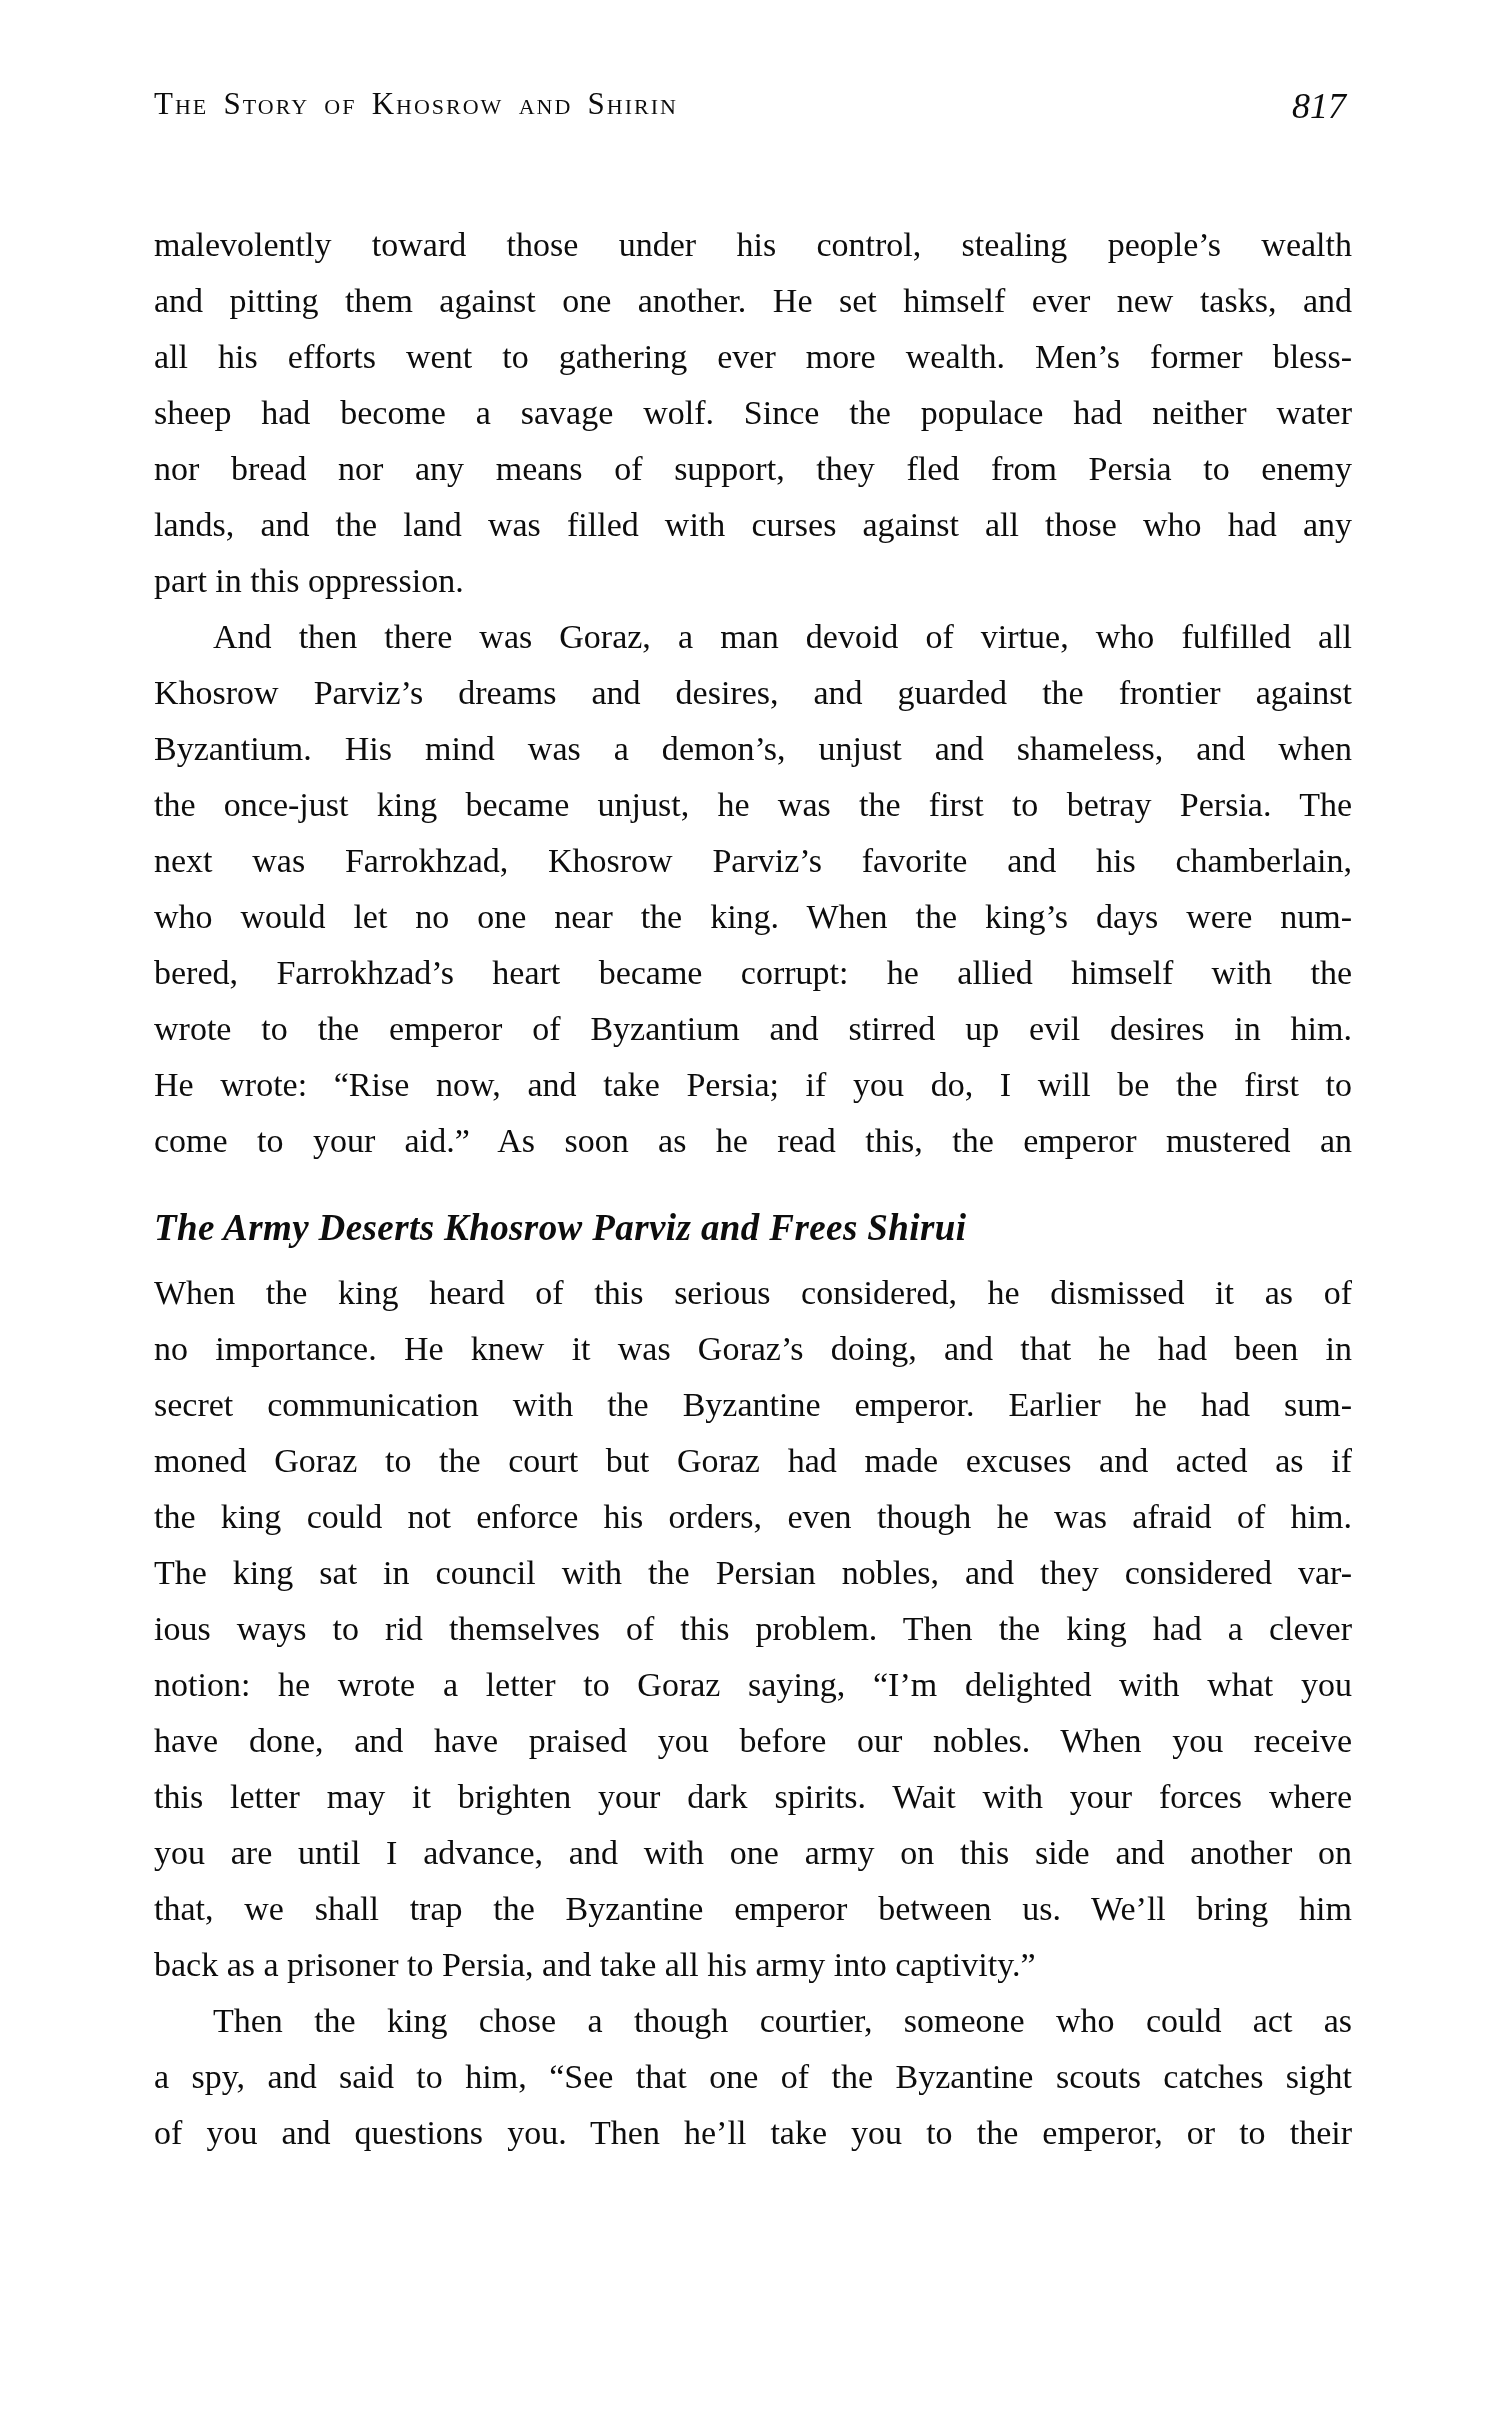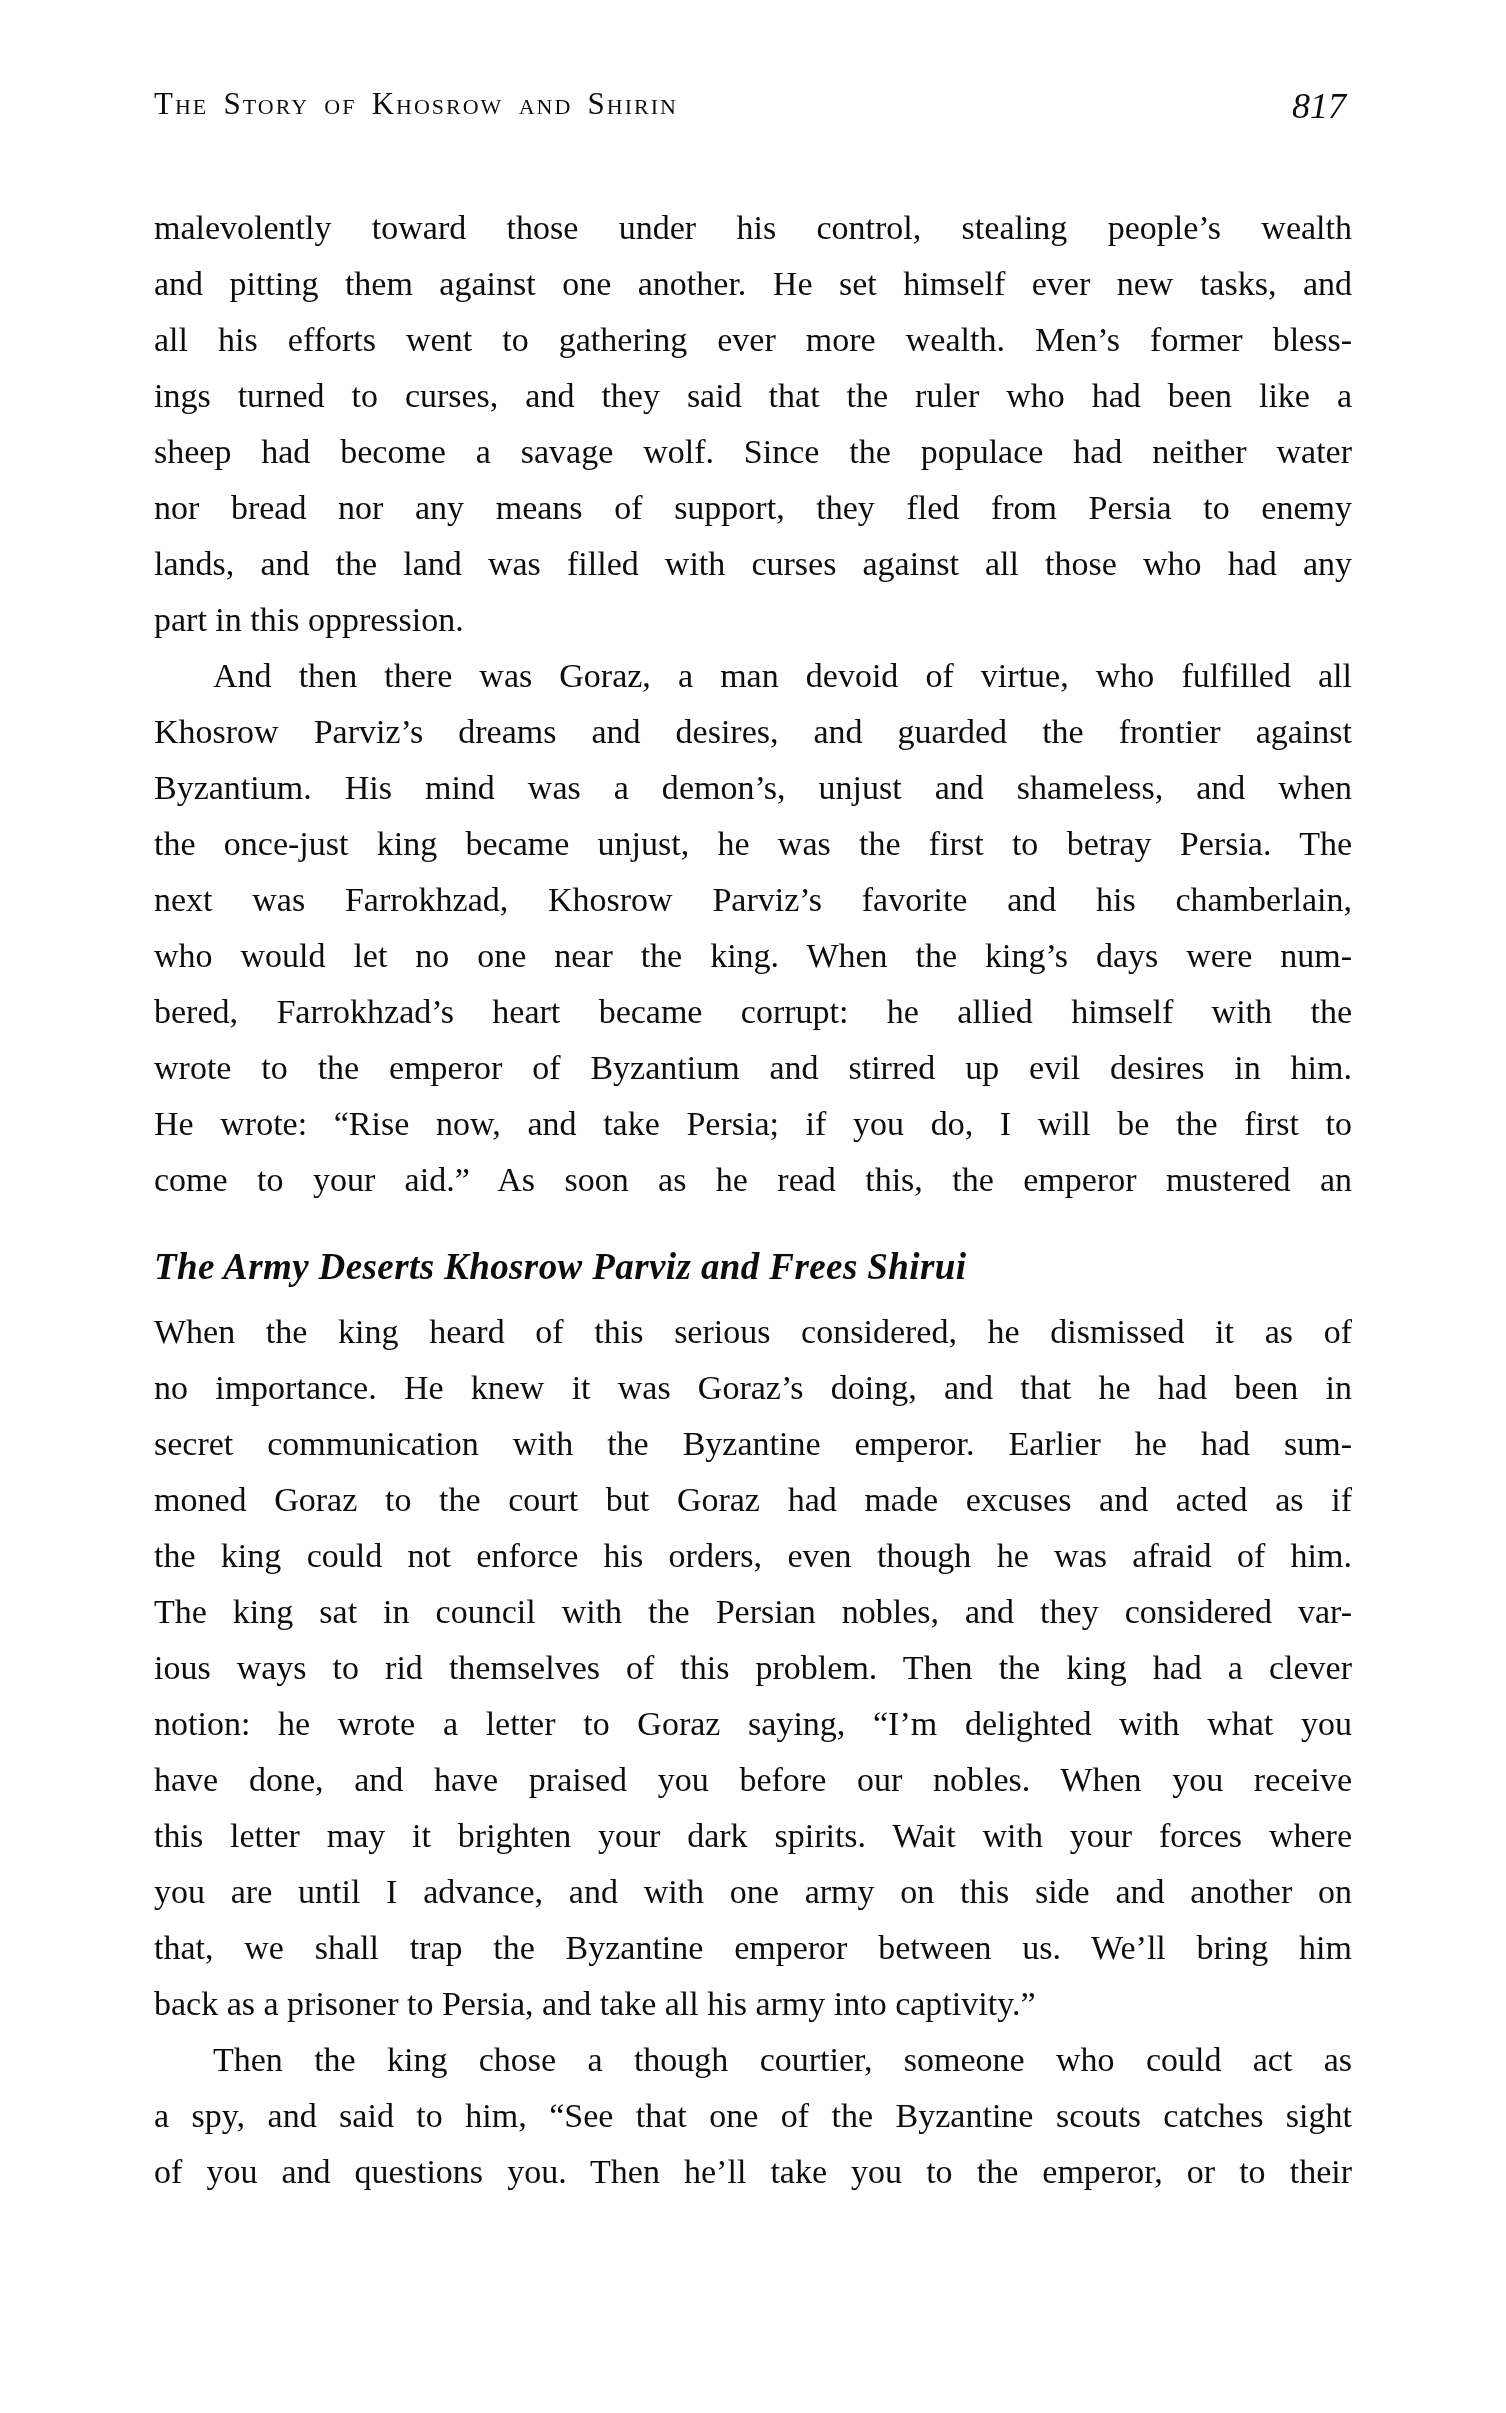--- a/index.html
+++ b/index.html
@@ -37,21 +37,21 @@
     position: absolute;
     right: 6px;
     top: 4.7px;
     font-style: italic;
     font-size: 36px;
     line-height: 36px;
   }
   .text-block {
     position: absolute;
     left: 154px;
-    top: 200px;
+    top: 217px;
     width: 1198px;
   }
   .paragraph { margin: 0; }
   .line {
     height: 56px;
     line-height: 56px;
     font-size: 34px;
     overflow: hidden;
     text-align: justify;
     text-align-last: justify;
@@ -82,21 +82,20 @@
   <div class="running-header">
     <span class="running-title">The Story of Khosrow and Shirin</span>
     <span class="page-number">817</span>
   </div>
 
   <div class="text-block">
       <div class="paragraph">
         <div class="line">malevolently toward those under his control, stealing people’s wealth</div>
         <div class="line">and pitting them against one another. He set himself ever new tasks, and</div>
         <div class="line">all his efforts went to gathering ever more wealth. Men’s former bless-</div>
-        <div class="line">ings turned to curses, and they said that the ruler who had been like a</div>
         <div class="line">sheep had become a savage wolf. Since the populace had neither water</div>
         <div class="line">nor bread nor any means of support, they fled from Persia to enemy</div>
         <div class="line">lands, and the land was filled with curses against all those who had any</div>
         <div class="line short">part in this oppression.</div>
       </div>
       <div class="paragraph">
         <div class="line indent">And then there was Goraz, a man devoid of virtue, who fulfilled all</div>
         <div class="line">Khosrow Parviz’s dreams and desires, and guarded the frontier against</div>
         <div class="line">Byzantium. His mind was a demon’s, unjust and shameless, and when</div>
         <div class="line">the once-just king became unjust, he was the first to betray Persia. The</div>

